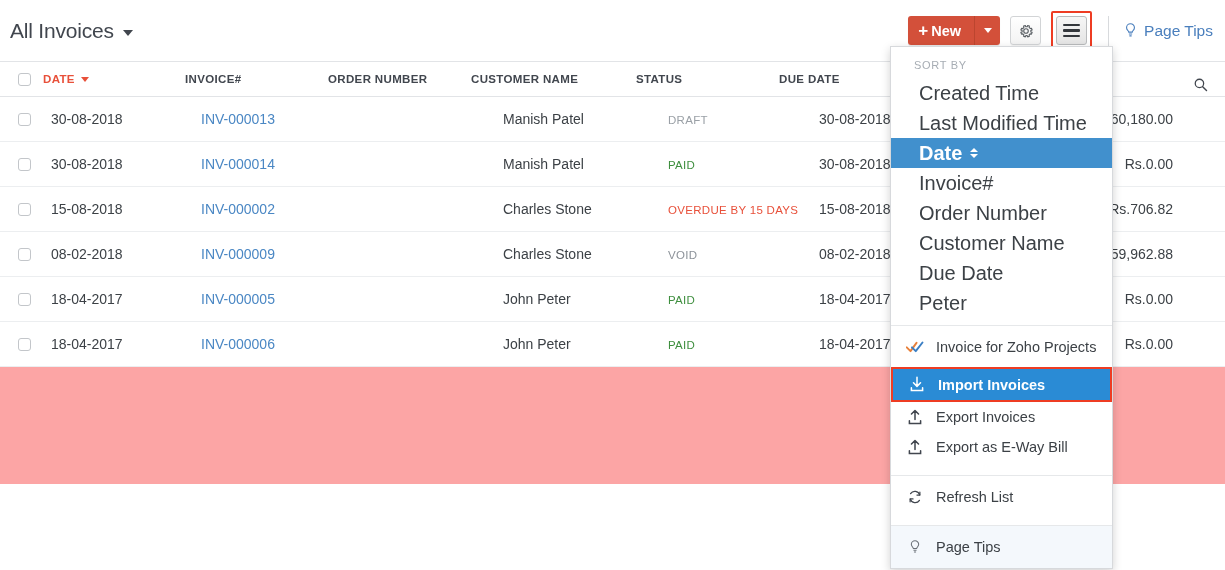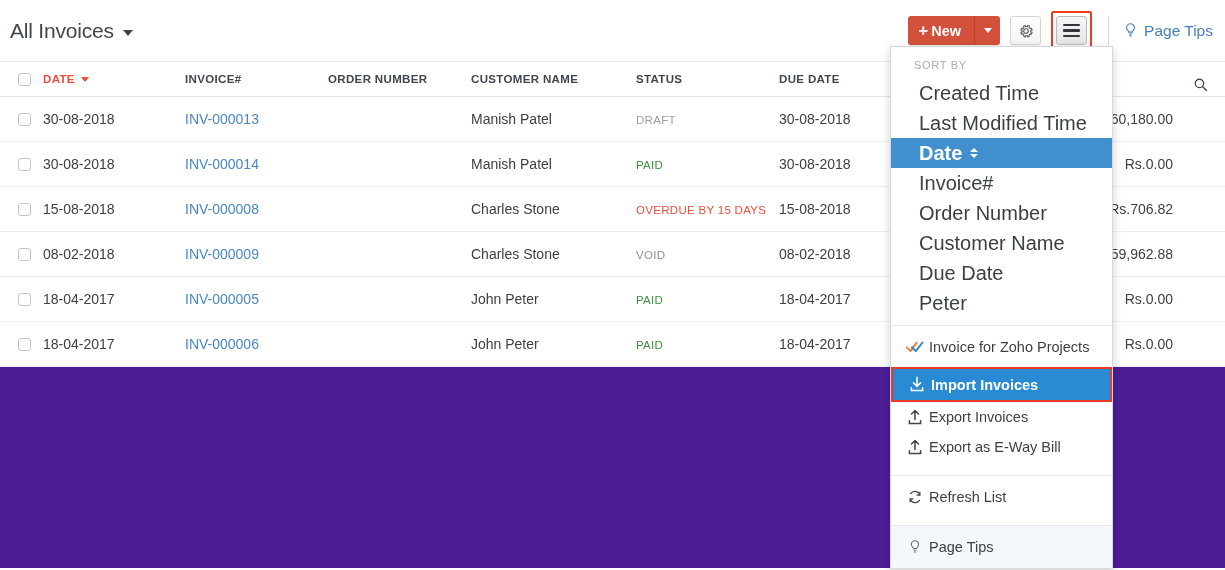--- a/index.html
+++ b/index.html
@@ -4,21 +4,21 @@
 <style>
   * { box-sizing: border-box; }
   html, body {
     margin: 0; padding: 0;
     width: 1225px; height: 570px;
     background: #ffffff;
     font-family: "Liberation Sans", sans-serif;
     -webkit-font-smoothing: antialiased;
     overflow: hidden;
   }
-  .app { position: relative; width: 1225px; height: 568px; background:#4c1d95; }
+  .app { position: relative; width: 1225px; height: 484px; background:#fca5a5; }
 
   
   .topbar {
     position: absolute; left:0; top:0; width:1225px; height:62px;
     background:#fff; border-bottom:1px solid #e2e4e7;
     display:flex; align-items:center;
   }
   .title-wrap { display:flex; align-items:center; padding-left:10px; }
   .page-title {
     font-size:21px; color:#41464e; font-weight:400; letter-spacing:-0.2px;
@@ -104,21 +104,21 @@
   .c-bal    { flex:1; text-align:right; padding-right:52px; }
   .th {
     font-size:11.5px; font-weight:bold; color:#41464e; letter-spacing:.35px;
     text-transform:uppercase;
   }
   .th.sorted { color:#e8503a; display:flex; align-items:center; gap:6px;}
   .sort-caret{
     width:0;height:0;border-left:4px solid transparent;border-right:4px solid transparent;
     border-top:5px solid #e8503a;
   }
-  .td { font-size:14px; color:#3c4146; }
+  .td { font-size:14px; color:#3c4146;margin-left:8px; }
   .td.link { color:#4a87c4; cursor:pointer; }
   .st { font-size:11.5px; letter-spacing:.3px; text-transform:uppercase; }
   .st.draft { color:#9aa0a6; }
   .st.paid { color:#3f8f3f; }
   .st.void { color:#8c9299; }
   .st.overdue { color:#e8503a; }
   .search-icon-cell{
     position:absolute; right:13px; top:72px; width:24px;height:24px;
     display:flex;align-items:center;justify-content:center;cursor:pointer;
   }
@@ -145,21 +145,21 @@
   .dd-sortarrows .up{
     width:0;height:0;border-left:4px solid transparent;border-right:4px solid transparent;
     border-bottom:4px solid #ffffff;
   }
   .dd-sortarrows .dn{
     width:0;height:0;border-left:4px solid transparent;border-right:4px solid transparent;
     border-top:4px solid #ffffff;
   }
   .dd-sep{ height:1px;background:#e6e8ea;margin:7px 0 0 0; }
   .dd-item-ic{
-    height:30px; display:flex; align-items:center; padding-left:14px; gap:4px;
+    height:30px; display:flex; align-items:center; padding-left:14px; gap:11px;
     font-size:14.5px; color:#3c4146; cursor:pointer;
   }
   .dd-ic{ width:20px;height:18px;display:flex;align-items:center;justify-content:center;flex:0 0 20px; }
   .dd-highlight-box{
     border:2.5px solid #ee3c23; margin:5px 0 0 0;
   }
   .dd-highlight-box .dd-item-ic{ background:#2a8bd5; color:#fff; font-weight:bold; height:31px; }
   .dd-group{ padding:6px 0; }
   .dd-tips{ background:#f4f8fc; }
 </style>
@@ -253,21 +253,21 @@
           <div class="c-cust td">Manish Patel</div>
           <div class="c-status"><span class="st paid">PAID</span></div>
           <div class="c-due td">30-08-2018</div>
           <div class="c-bal td">Rs.0.00</div>
         </div>
         <div class="tr">
           <div class="c-check">
             <span class="chk"></span>
           </div>
           <div class="c-date td">15-08-2018</div>
-          <div class="c-inv td link">INV-000008</div>
+          <div class="c-inv td link">INV-000002</div>
           <div class="c-order td"></div>
           <div class="c-cust td">Charles Stone</div>
           <div class="c-status"><span class="st overdue">OVERDUE BY 15 DAYS</span></div>
           <div class="c-due td">15-08-2018</div>
           <div class="c-bal td">Rs.706.82</div>
         </div>
         <div class="tr">
           <div class="c-check">
             <span class="chk"></span>
           </div>

